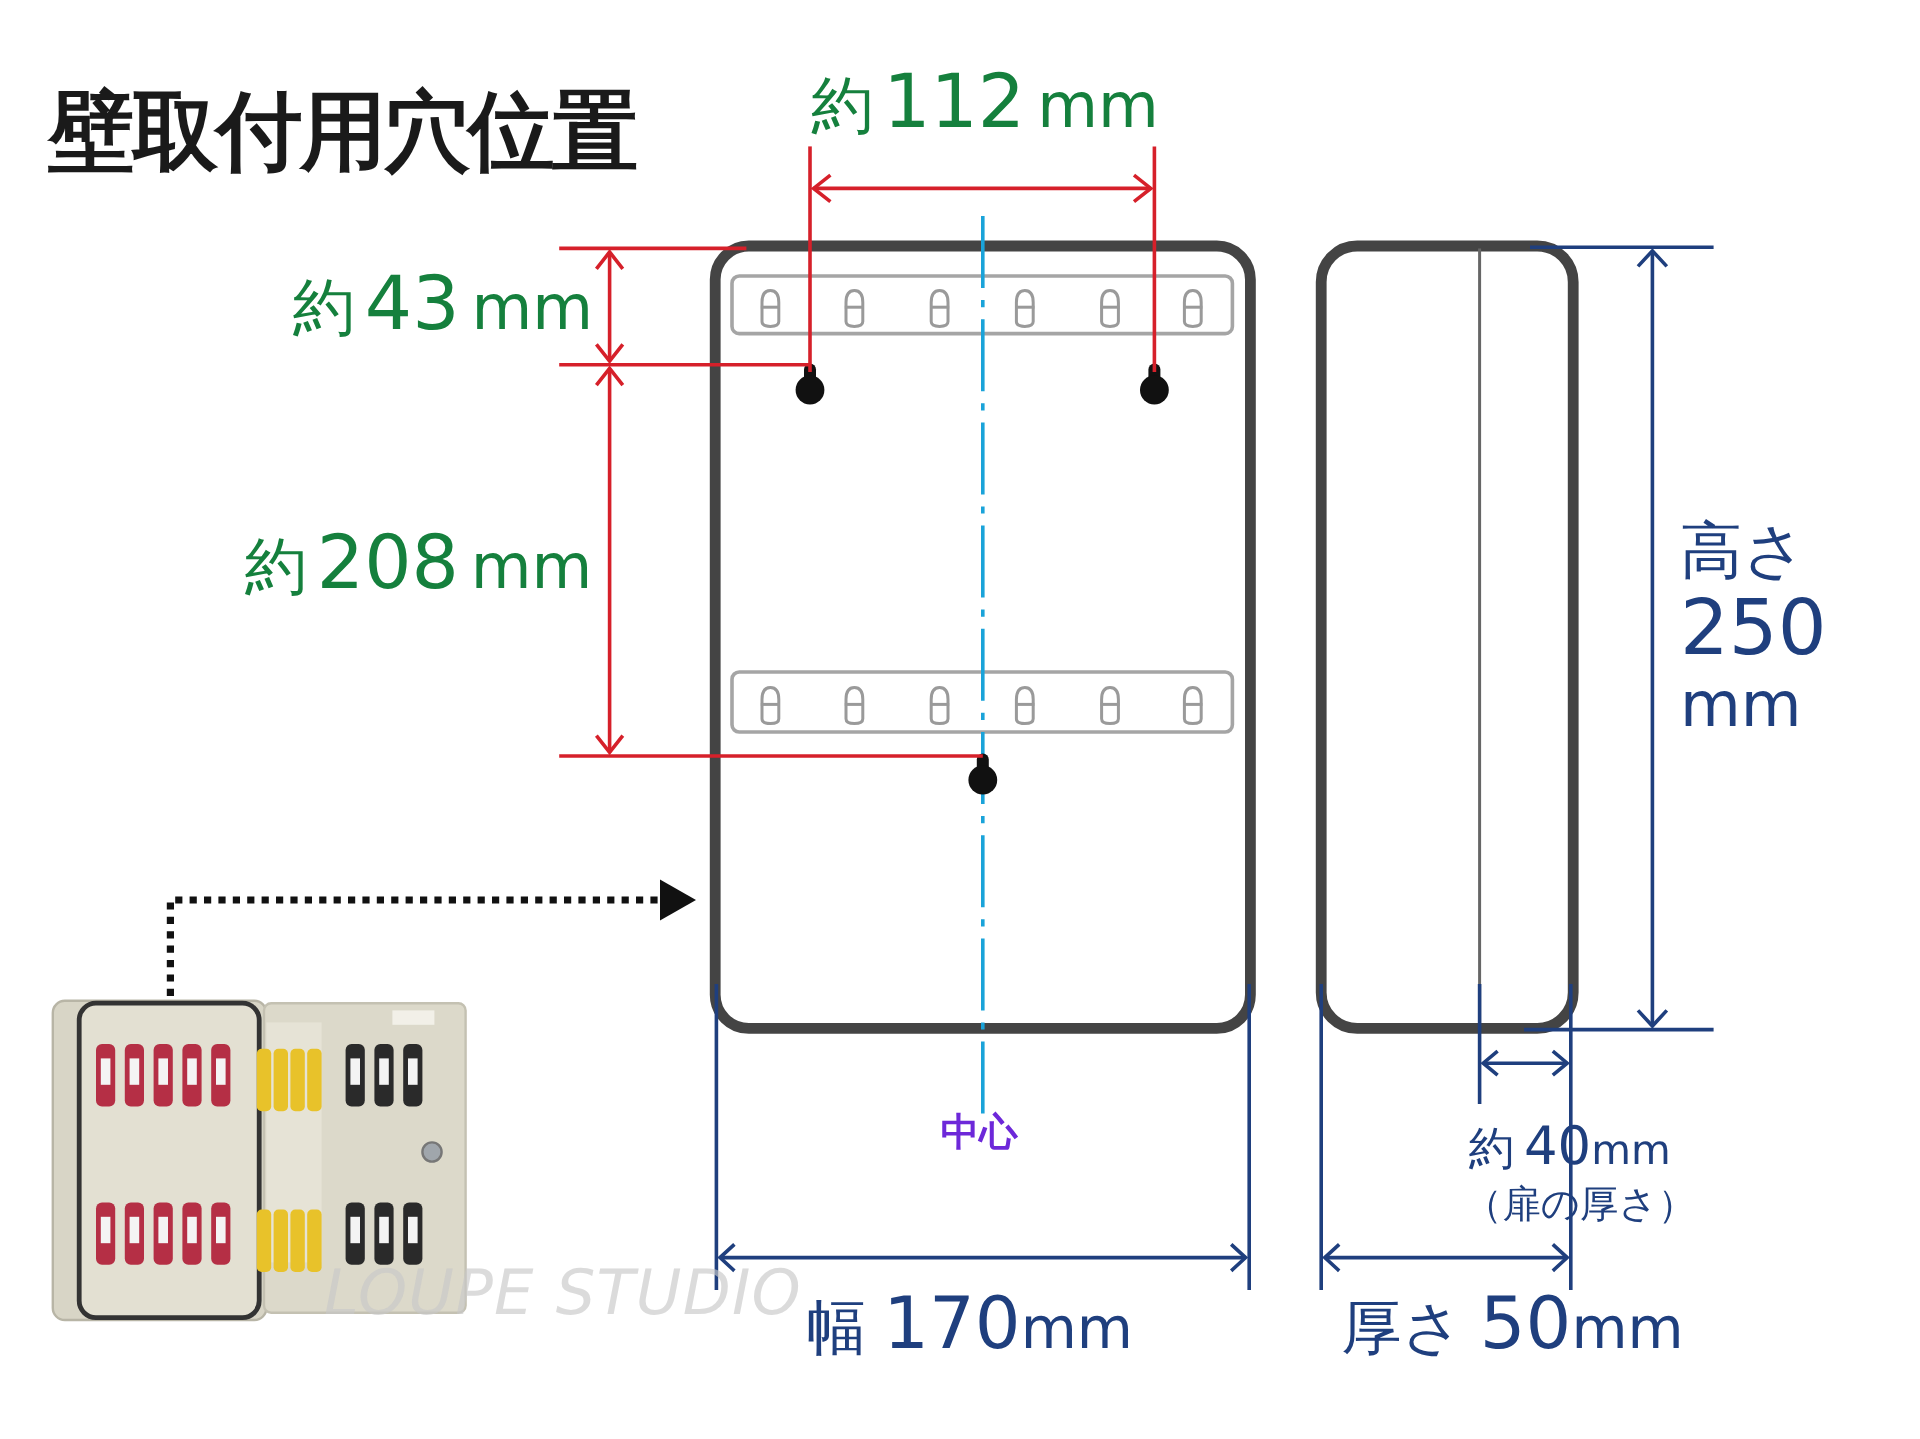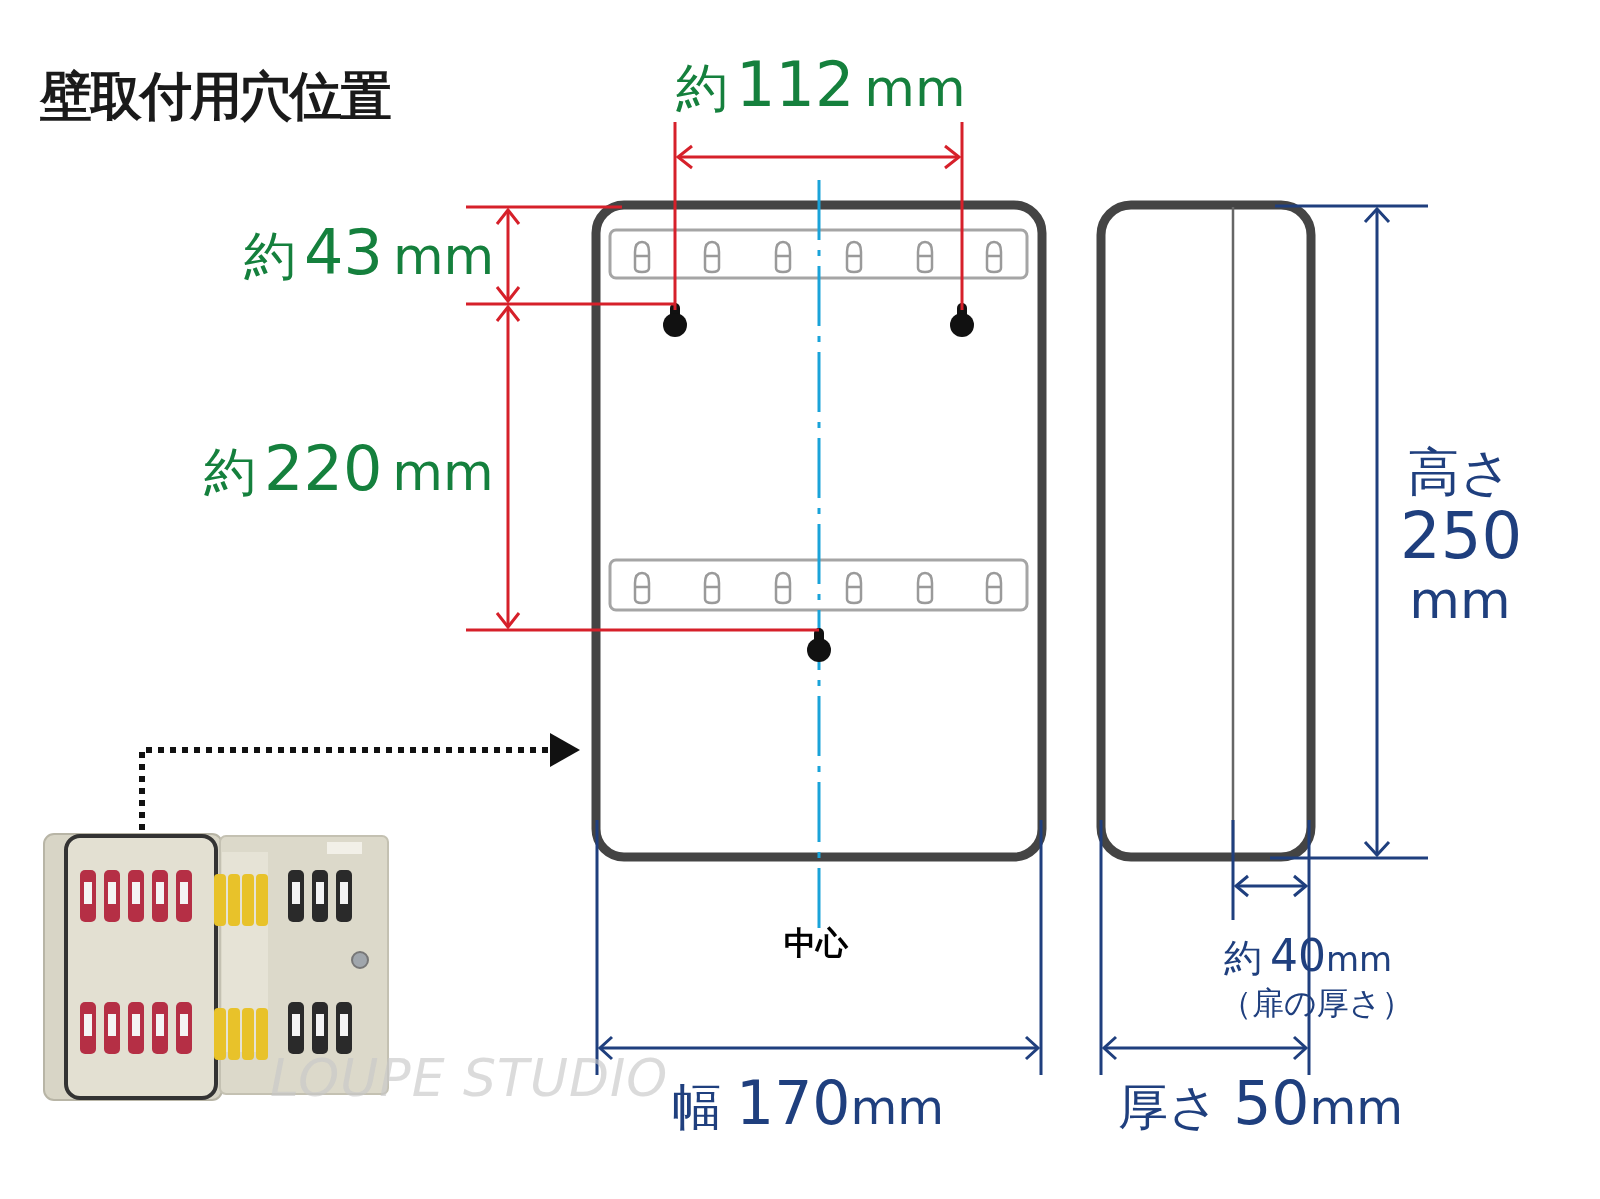--- a/index.html
+++ b/index.html
@@ -1,22 +1,22 @@
 <!DOCTYPE html>
 <html><head>
   <meta charset="utf-8">
   <style>
     html, body { margin: 0; padding: 0; background: #ffffff; }
     body { width: 1600px; height: 1199px; position: relative; overflow: hidden;
            font-family: "DejaVu Sans", "Liberation Sans", sans-serif; }
     .abs { position: absolute; white-space: nowrap; }
-    .title { left: 40px; top: 62px; font-size: 52px; font-weight: bold; color: #1a1a1a; letter-spacing: -2px; }
+    .title { left: 40px; top: 62px; font-size: 72px; font-weight: bold; color: #1a1a1a; letter-spacing: -2px; }
     .red { color: #15803d; }
     .blue { color: #1f3f7e; }
-    .cyan { color: #000000; }
+    .cyan { color: #6d28d9; }
     .dim-red { font-size: 62px; }
     .dim-red .kanji { font-size: 52px; margin-right: 8px; }
     .dim-red .unit { font-size: 52px; margin-left: 10px; }
     .dim-blue { font-size: 60px; }
     .dim-blue .kanji { font-size: 50px; margin-right: 14px; }
     .dim-blue .unit { font-size: 48px; }
     svg.main { position: absolute; left: 0; top: 0; }
     .photo { position: absolute; left: 42px; top: 830px; width: 350px; height: 272px; }
     .watermark { left: 270px; top: 1048px; font-size: 52px; color: rgba(200,200,200,0.65); letter-spacing: 1px; font-style: italic; }
   </style>
@@ -181,26 +181,26 @@
 </svg>
 <div class="abs watermark">LOUPE STUDIO</div>
 
 <div class="abs red dim-red" style="left:676px; top:48px;">
   <span class="kanji">約</span><span>112</span><span class="unit">mm</span>
 </div>
 <div class="abs red dim-red" style="left:244px; top:216px;">
   <span class="kanji">約</span><span>43</span><span class="unit">mm</span>
 </div>
 <div class="abs red dim-red" style="left:204px; top:432px;">
-  <span class="kanji">約</span><span>220</span><span class="unit">mm</span>
+  <span class="kanji">約</span><span>208</span><span class="unit">mm</span>
 </div>
 
 <div class="abs cyan" style="left:784px; top:922px; font-size:32px; font-weight:bold;">中心</div>
 
-<div class="abs blue" style="left:1400px; top:432px; width:120px; text-align:center; line-height:1.1;margin-top:12px;">
+<div class="abs blue" style="left:1400px; top:432px; width:120px; text-align:left; line-height:1.1;">
   <div style="font-size:52px;">高さ</div>
   <div style="font-size:64px;">250</div>
   <div style="font-size:52px;">mm</div>
 </div>
 
 <div class="abs blue dim-blue" style="left:672px; top:1068px;">
   <span class="kanji">幅</span><span>170</span><span class="unit">mm</span>
 </div>
 
 <div class="abs blue dim-blue" style="left:1118px; top:1068px;">

